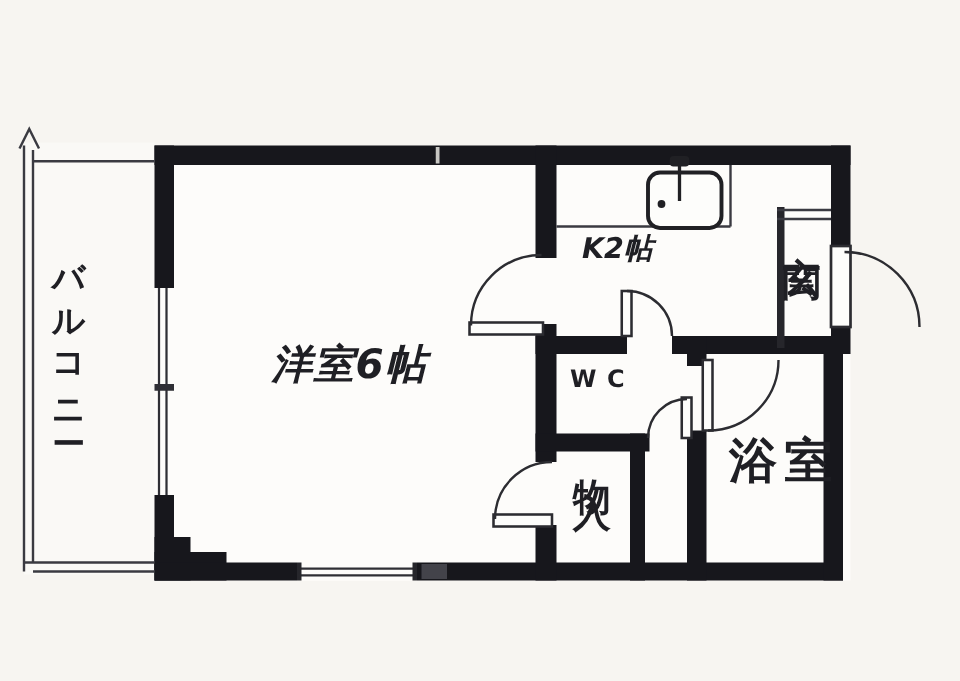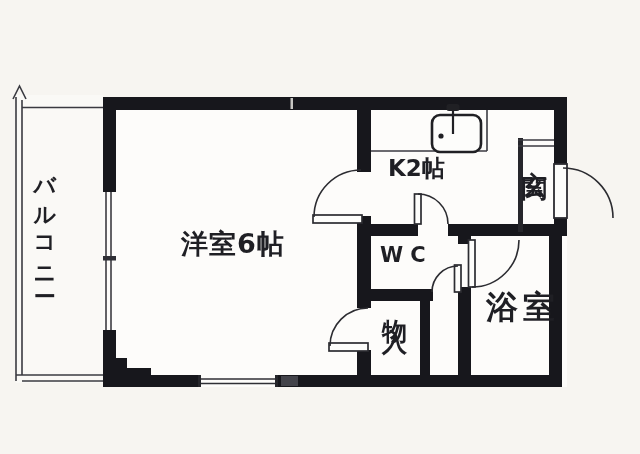--- a/index.html
+++ b/index.html
@@ -17,24 +17,24 @@
     font-weight:600;
     line-height:1.08;
     white-space:nowrap;
     -webkit-user-select:none;user-select:none;
   }
   .vert{
     writing-mode:vertical-rl;
     text-orientation:mixed;
   }
   .lbl-balcony {left:33px; top:160px; font-size:22px; letter-spacing:6px;}
-  .lbl-main    {left:181px;top:229px; font-size:27px; letter-spacing:1px;}
-  .lbl-kitchen {left:388px;top:156px; font-size:23px;}
+  .lbl-main    {left:181px;top:229px; font-size:27px; letter-spacing:1px;font-style:italic;}
+  .lbl-kitchen {left:388px;top:156px; font-size:19px;font-style:italic;}
   .lbl-entrance{left:521px;top:151px; font-size:25px; letter-spacing:5px;}
-  .lbl-wc      {left:380px;top:244px; font-size:21px; letter-spacing:7px;}
+  .lbl-wc      {left:380px;top:244px; font-size:16px; letter-spacing:7px;}
   .lbl-storage {left:381px;top:299px; font-size:25px; letter-spacing:9px;}
   .lbl-bath    {left:486px;top:290px; font-size:32px; letter-spacing:5px;}
 </style>
 </head>
 <body>
 
 <div id="canvas">
 
   <svg id="plan-svg" width="640" height="454" viewBox="0 0 640 454">
 

